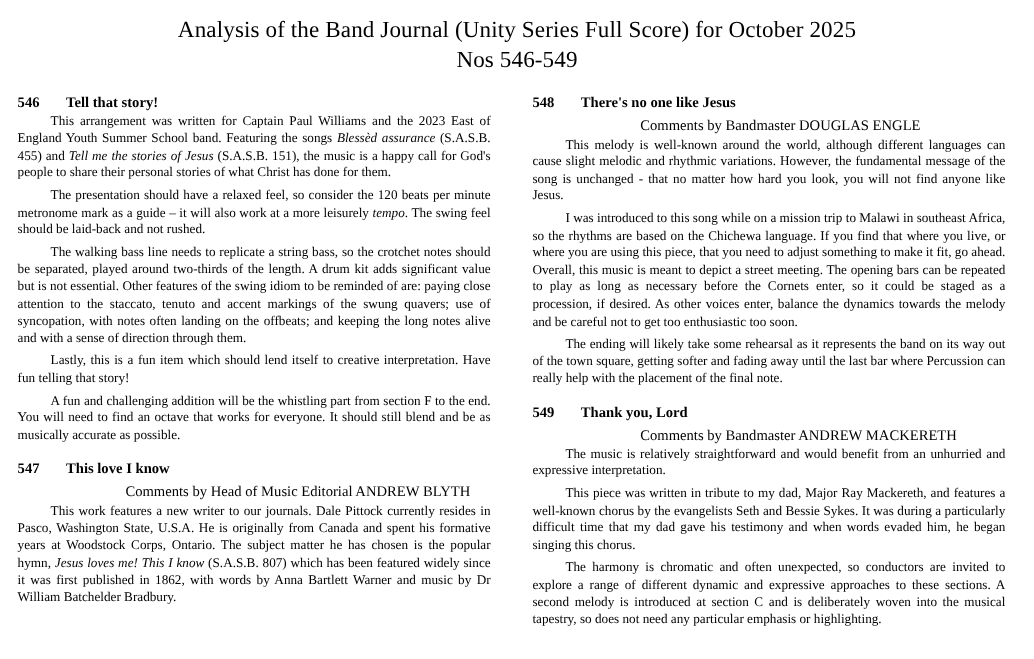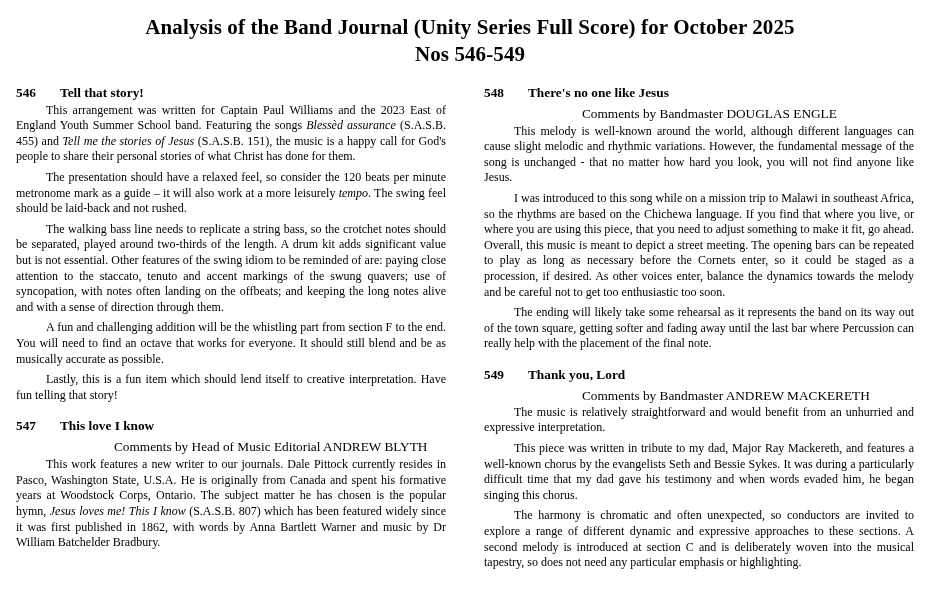--- a/index.html
+++ b/index.html
@@ -16,21 +16,21 @@
   }
   .page {
     position: relative;
     width: 940px;
     height: 599px;
     box-sizing: border-box;
     padding: 10px 16px 0 16px;
   }
   .doc-title {
     text-align: center;
-    font-weight: bold;
+    font-weight: normal;
     font-size: 21px;
     line-height: 1.28;
     margin: 4px 0 0 0;
     letter-spacing: 0.1px;
   }
   .doc-title .line2 {
     display: block;
     text-align: center;
   }
   .columns {
@@ -105,22 +105,22 @@
     <div class="col">
 
       <div class="entry">
         <div class="entry-head">
           <span class="entry-num">546</span>
           <span class="entry-title">Tell that story!</span>
         </div>
         <p class="body first">This arrangement was written for Captain Paul Williams and the 2023 East of England Youth Summer School band. Featuring the songs <i>Blessèd assurance</i> (S.A.S.B. 455) and <i>Tell me the stories of Jesus</i> (S.A.S.B. 151), the music is a happy call for God's people to share their personal stories of what Christ has done for them.</p>
         <p class="body">The presentation should have a relaxed feel, so consider the 120 beats per minute metronome mark as a guide – it will also work at a more leisurely <i>tempo</i>. The swing feel should be laid-back and not rushed.</p>
         <p class="body">The walking bass line needs to replicate a string bass, so the crotchet notes should be separated, played around two-thirds of the length. A drum kit adds significant value but is not essential. Other features of the swing idiom to be reminded of are: paying close attention to the staccato, tenuto and accent markings of the swung quavers; use of syncopation, with notes often landing on the offbeats; and keeping the long notes alive and with a sense of direction through them.</p>
+        <p class="body">Lastly, this is a fun item which should lend itself to creative interpretation. Have fun telling that story!</p>
         <p class="body">A fun and challenging addition will be the whistling part from section F to the end. You will need to find an octave that works for everyone. It should still blend and be as musically accurate as possible.</p>
-        <p class="body">Lastly, this is a fun item which should lend itself to creative interpretation. Have fun telling that story!</p>
       </div>
 
       <div class="entry">
         <div class="entry-head">
           <span class="entry-num">547</span>
           <span class="entry-title">This love I know</span>
         </div>
         <div class="byline">Comments by Head of Music Editorial ANDREW BLYTH</div>
         <p class="body first">This work features a new writer to our journals. Dale Pittock currently resides in Pasco, Washington State, U.S.A. He is originally from Canada and spent his formative years at Woodstock Corps, Ontario. The subject matter he has chosen is the popular hymn, <i>Jesus loves me! This I know</i> (S.A.S.B. 807) which has been featured widely since it was first published in 1862, with words by Anna Bartlett Warner and music by Dr William Batchelder Bradbury.</p>
 

